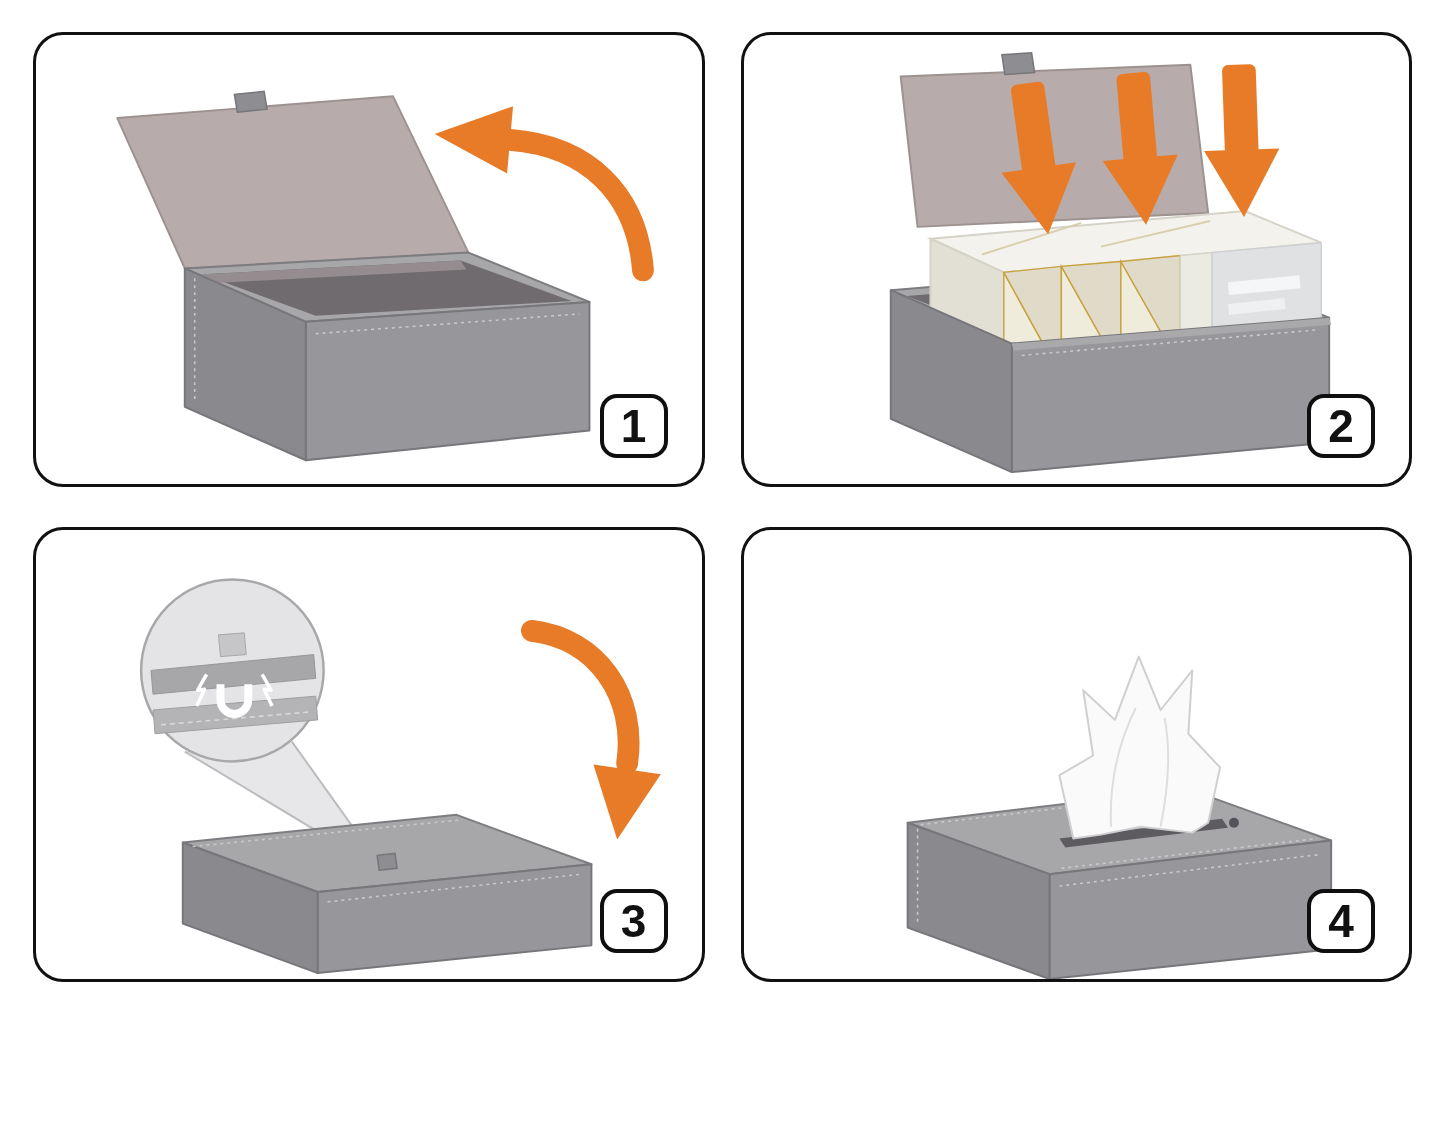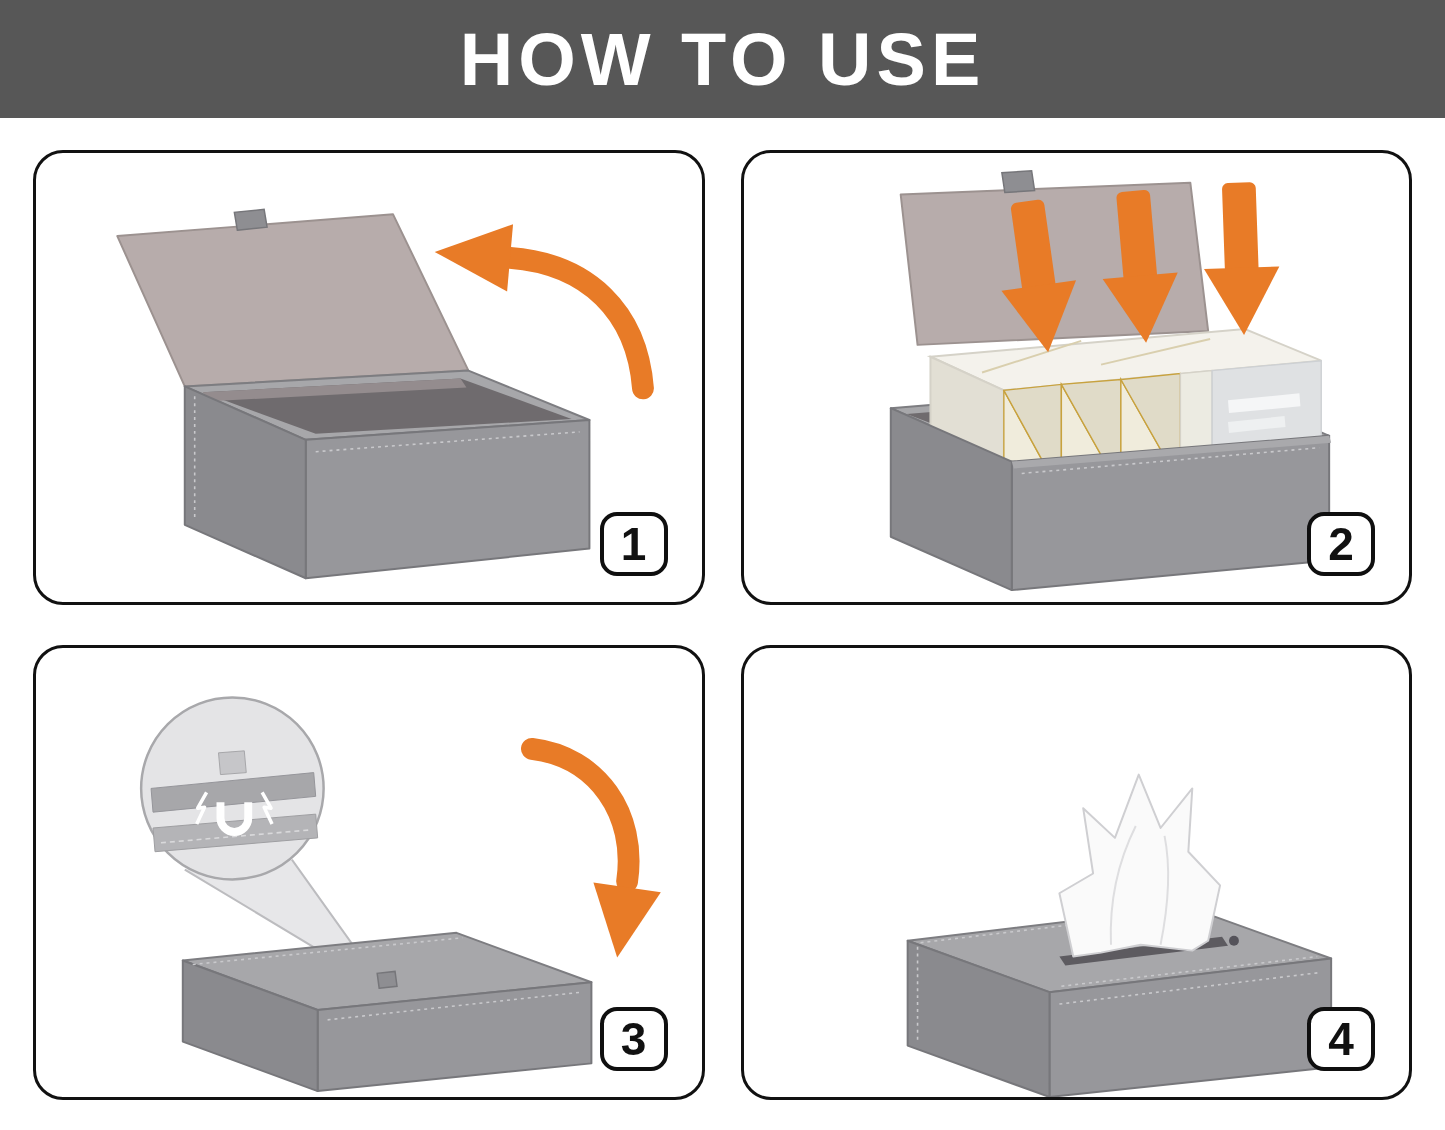--- a/index.html
+++ b/index.html
@@ -30,23 +30,20 @@
   .stitch{stroke:#c9c9cc; stroke-width:1.6; stroke-dasharray:3 4; fill:none;}
   .f-tissue{fill:var(--tissue); stroke:#cfcfd2; stroke-width:2; stroke-linejoin:round;}
   .fold{stroke:#dedee0; stroke-width:2; fill:none;}
   .carton-face{stroke:var(--carton_gold); stroke-width:1.4;}
 </style>
 </head>
 <body>
 
 <div class="page">
 
-  <div class="header">
-    <div class="header-title">HOW TO USE</div>
-  </div>
 
   <div class="content">
 
     <div class="panel">
       <svg viewBox="0 0 671 454" preserveAspectRatio="none">
         <g>
           <polygon class="f-lid" points="150,236 436,220 360,62 82,84"></polygon>
           <polygon class="f-tab" points="203,78 233,75 230,57 200,60"></polygon>
         </g>
         <g>

